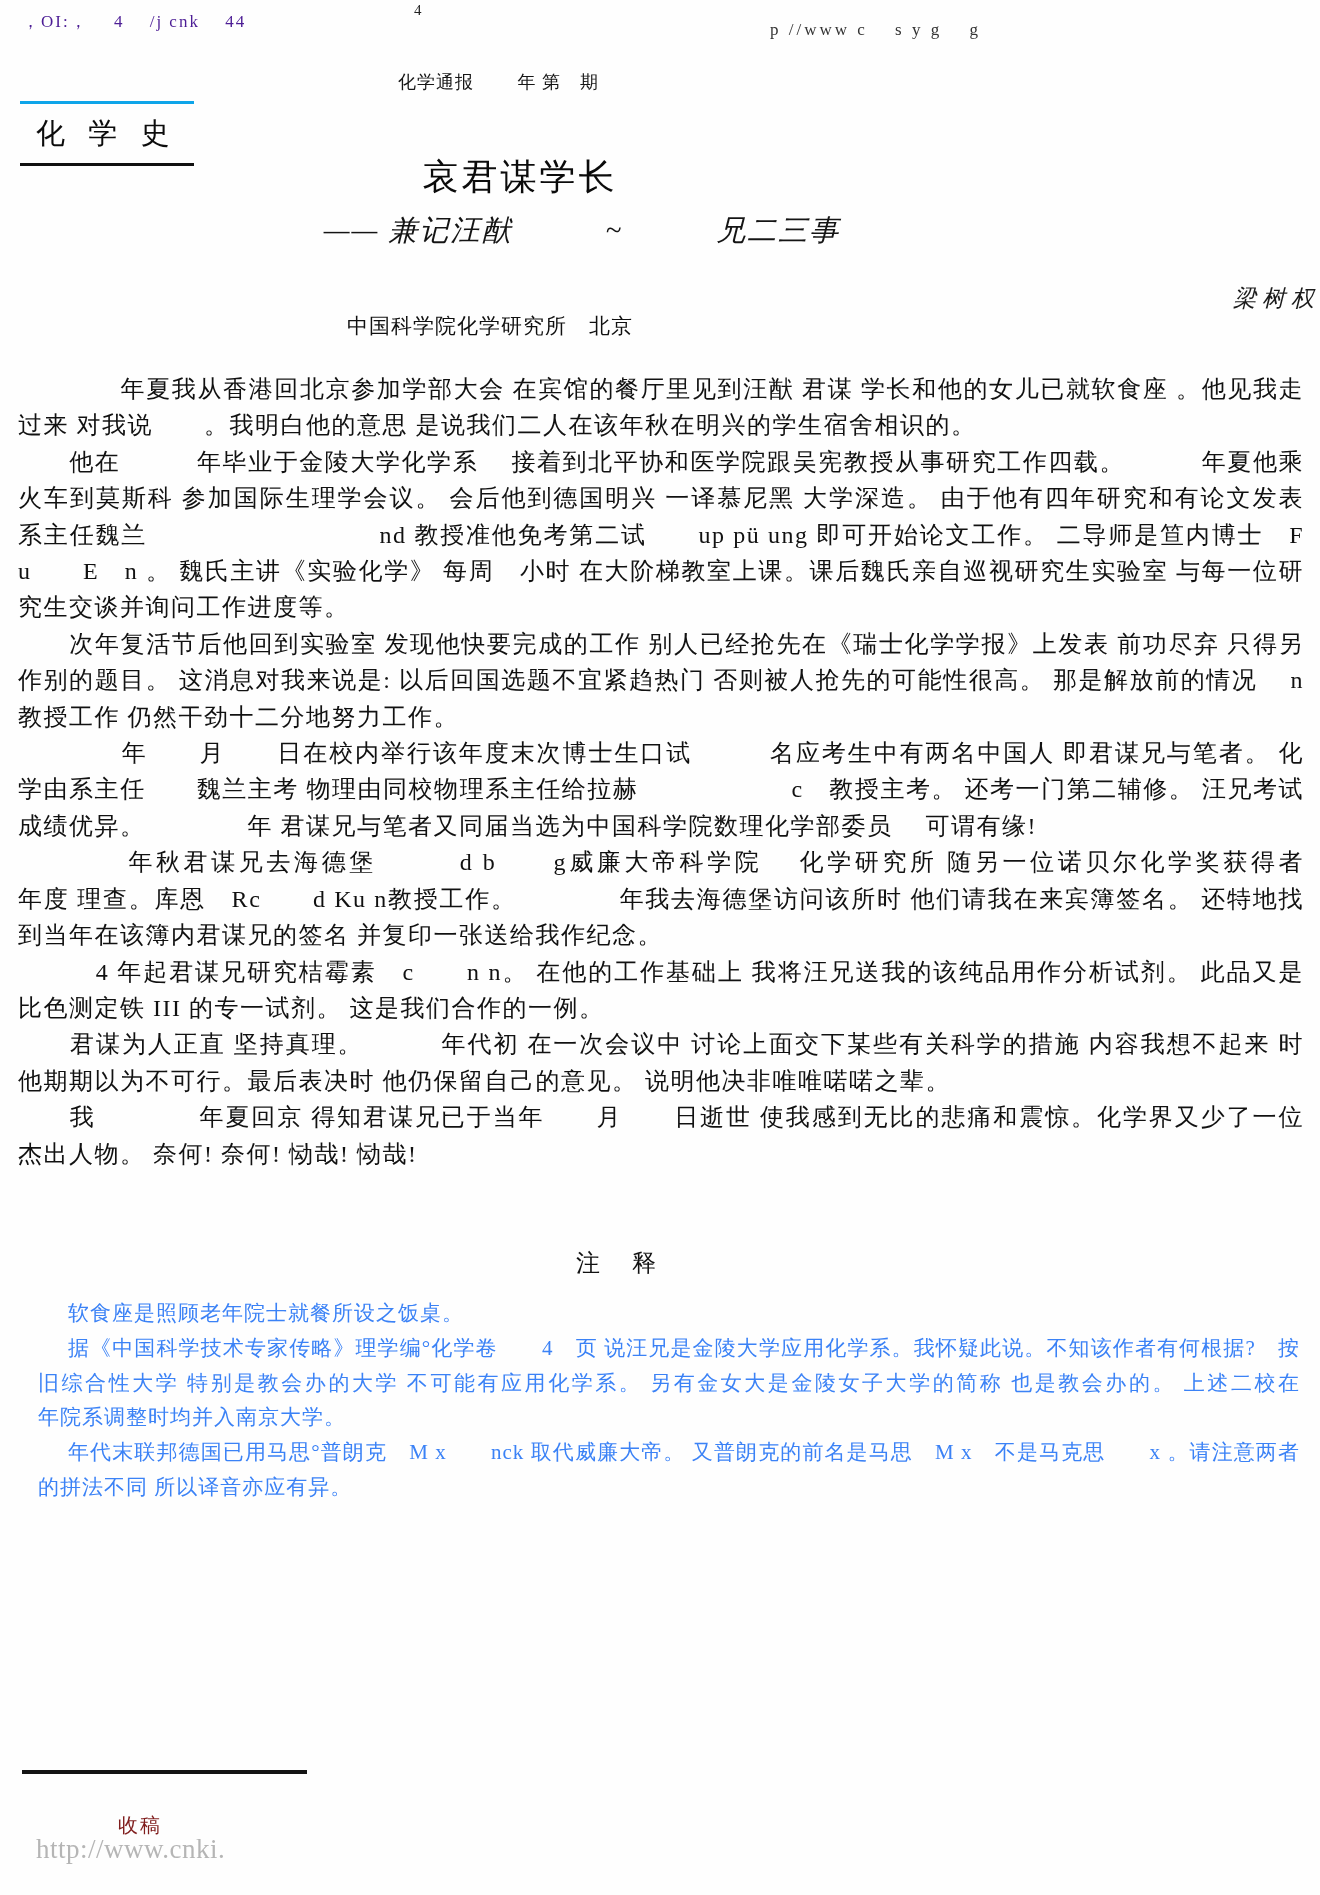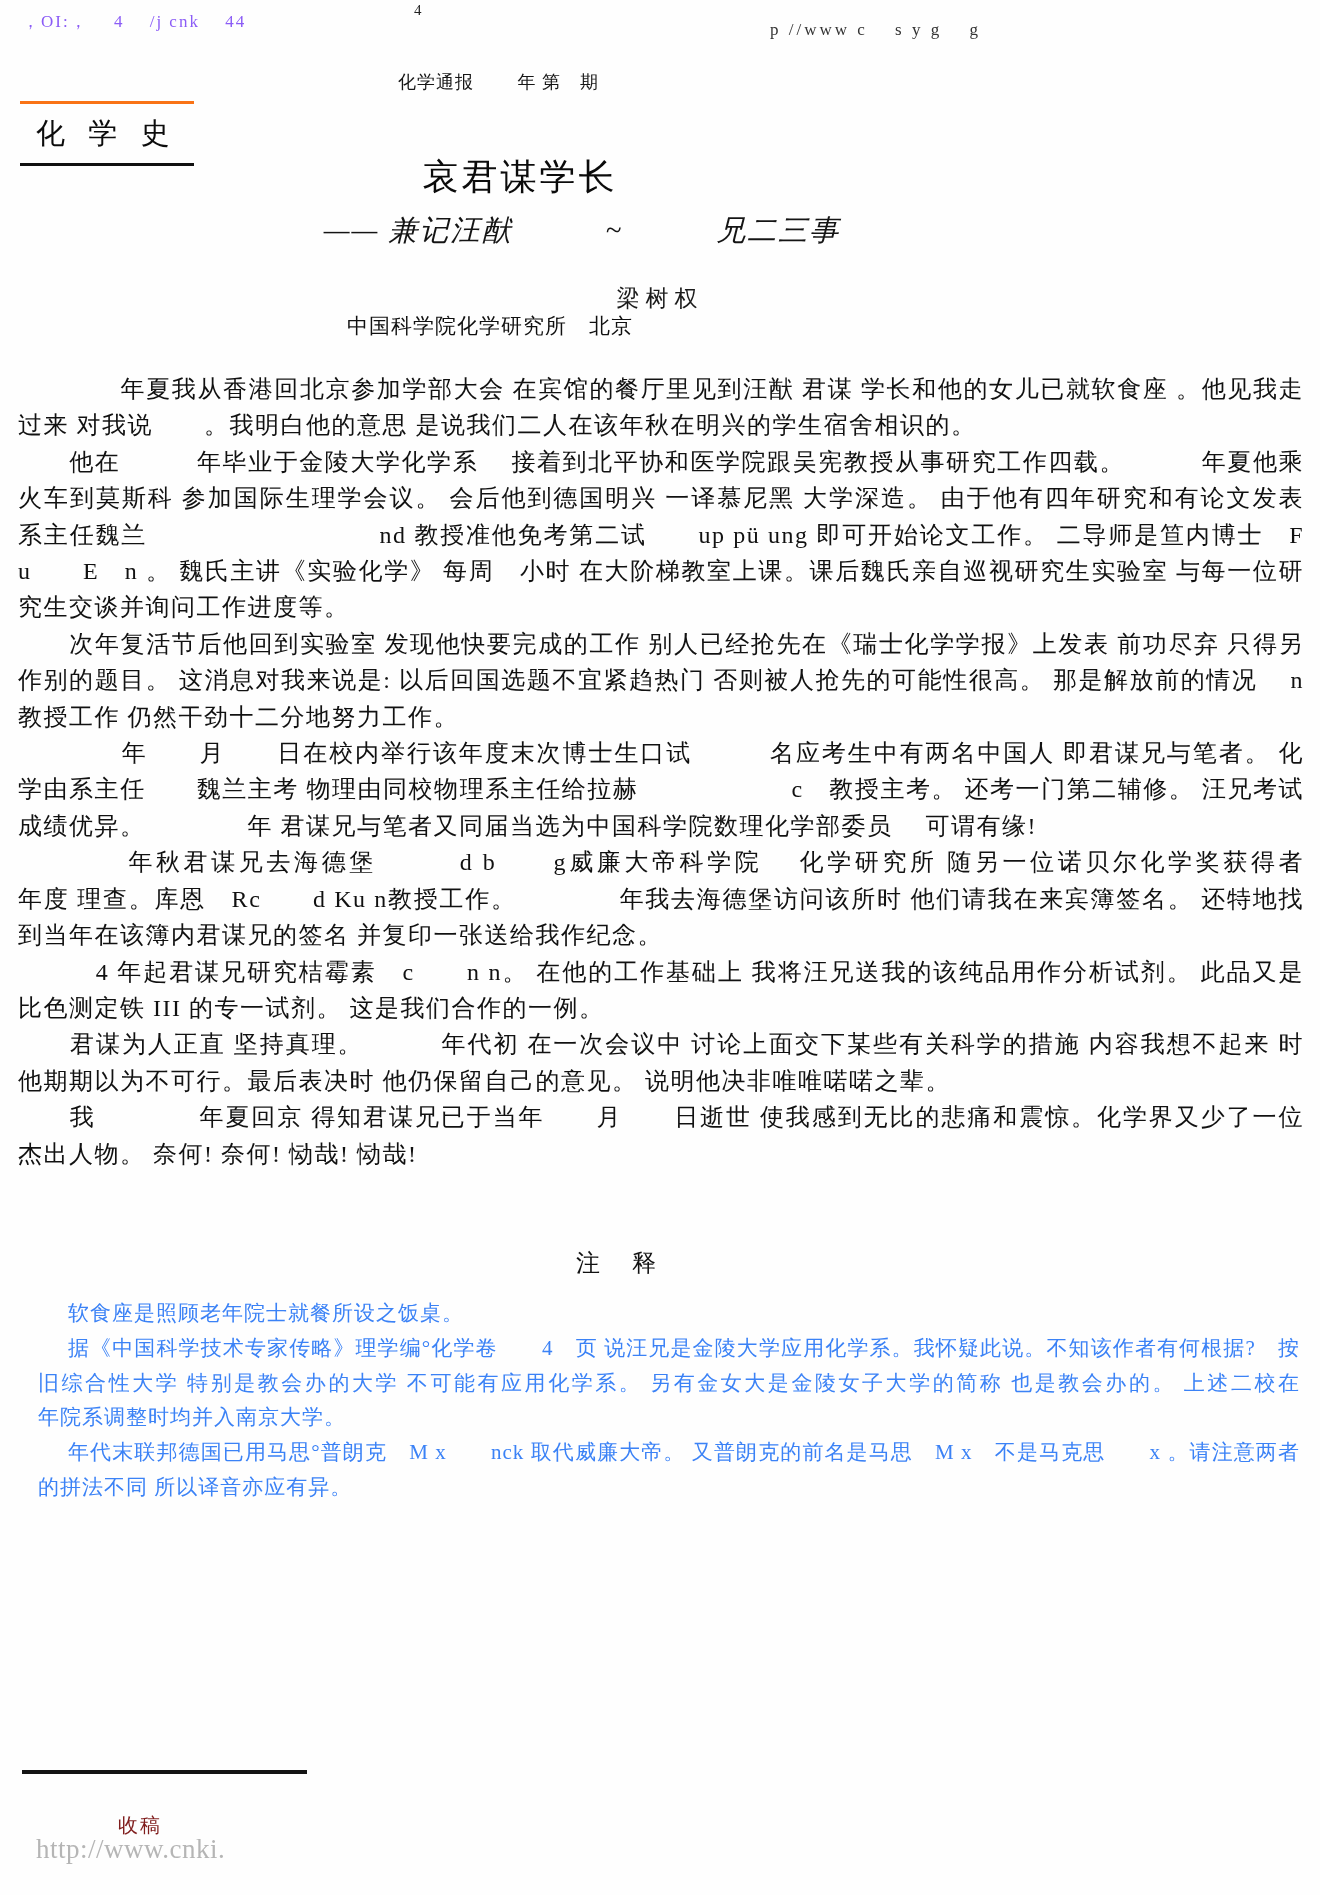--- a/index.html
+++ b/index.html
@@ -8,59 +8,59 @@
     width:1320px;
     height:1895px;
     background:#fefefe;
     overflow:hidden;
     font-family:"Liberation Serif","DejaVu Serif",serif;
     color:#131313;
   }
   
   .hdr-left{
     position:absolute;top:10px;left:22px;
-    font-size:17px;letter-spacing:2px;color:#8b5cf6;white-space:pre;
+    font-size:17px;letter-spacing:2px;color:#4c1d95;white-space:pre;
   }
   .hdr-center{position:absolute;top:2px;left:398px;white-space:pre;}
   .hdr-sup{
     position:absolute;top:0;left:16px;
     font-size:15px;color:#222;
   }
   .hdr-main{
     display:block;margin-top:14px;
     font-size:18px;color:#161616;letter-spacing:1px;
   }
   .hdr-right{
     position:absolute;top:18px;left:770px;
     font-size:17px;letter-spacing:3px;color:#333;white-space:pre;
   }
   
   .badge{
     position:absolute;top:101px;left:20px;
-    border-top:3px solid #f97316;border-bottom:3px solid #101010;
+    border-top:3px solid #0ea5e9;border-bottom:3px solid #101010;
     padding:10px 16px 9px 16px;
     font-size:29px;letter-spacing:8px;color:#0c0c0c;white-space:pre;
   }
   
   .title{
     position:absolute;top:153px;left:0;width:100%;
     text-align:center;font-size:36px;letter-spacing:3px;color:#0b0b0b;
     transform:translateX(-140px);
     font-weight:normal;margin:0;
   }
   .subtitle{
     position:absolute;top:211px;left:0;width:100%;
     text-align:center;font-size:29px;color:#141414;
     font-style:italic;letter-spacing:2px;
     transform:translateX(-78px);
     font-weight:normal;margin:0;white-space:pre;
   }
   .author{
     position:absolute;top:283px;left:0;width:100%;
-    text-align:center;font-size:23px;color:#1b1b1b;letter-spacing:6px;
+    text-align:right;font-size:23px;color:#1b1b1b;font-style:italic;letter-spacing:6px;
   }
   .affil{
     position:absolute;top:312px;left:0;width:100%;
     text-align:center;font-size:21px;color:#101010;letter-spacing:1px;
     transform:translateX(-170px);white-space:pre;
   }
   
   .bodytext{
     position:absolute;top:371px;left:18px;width:1286px;height:876px;
     overflow:hidden;

